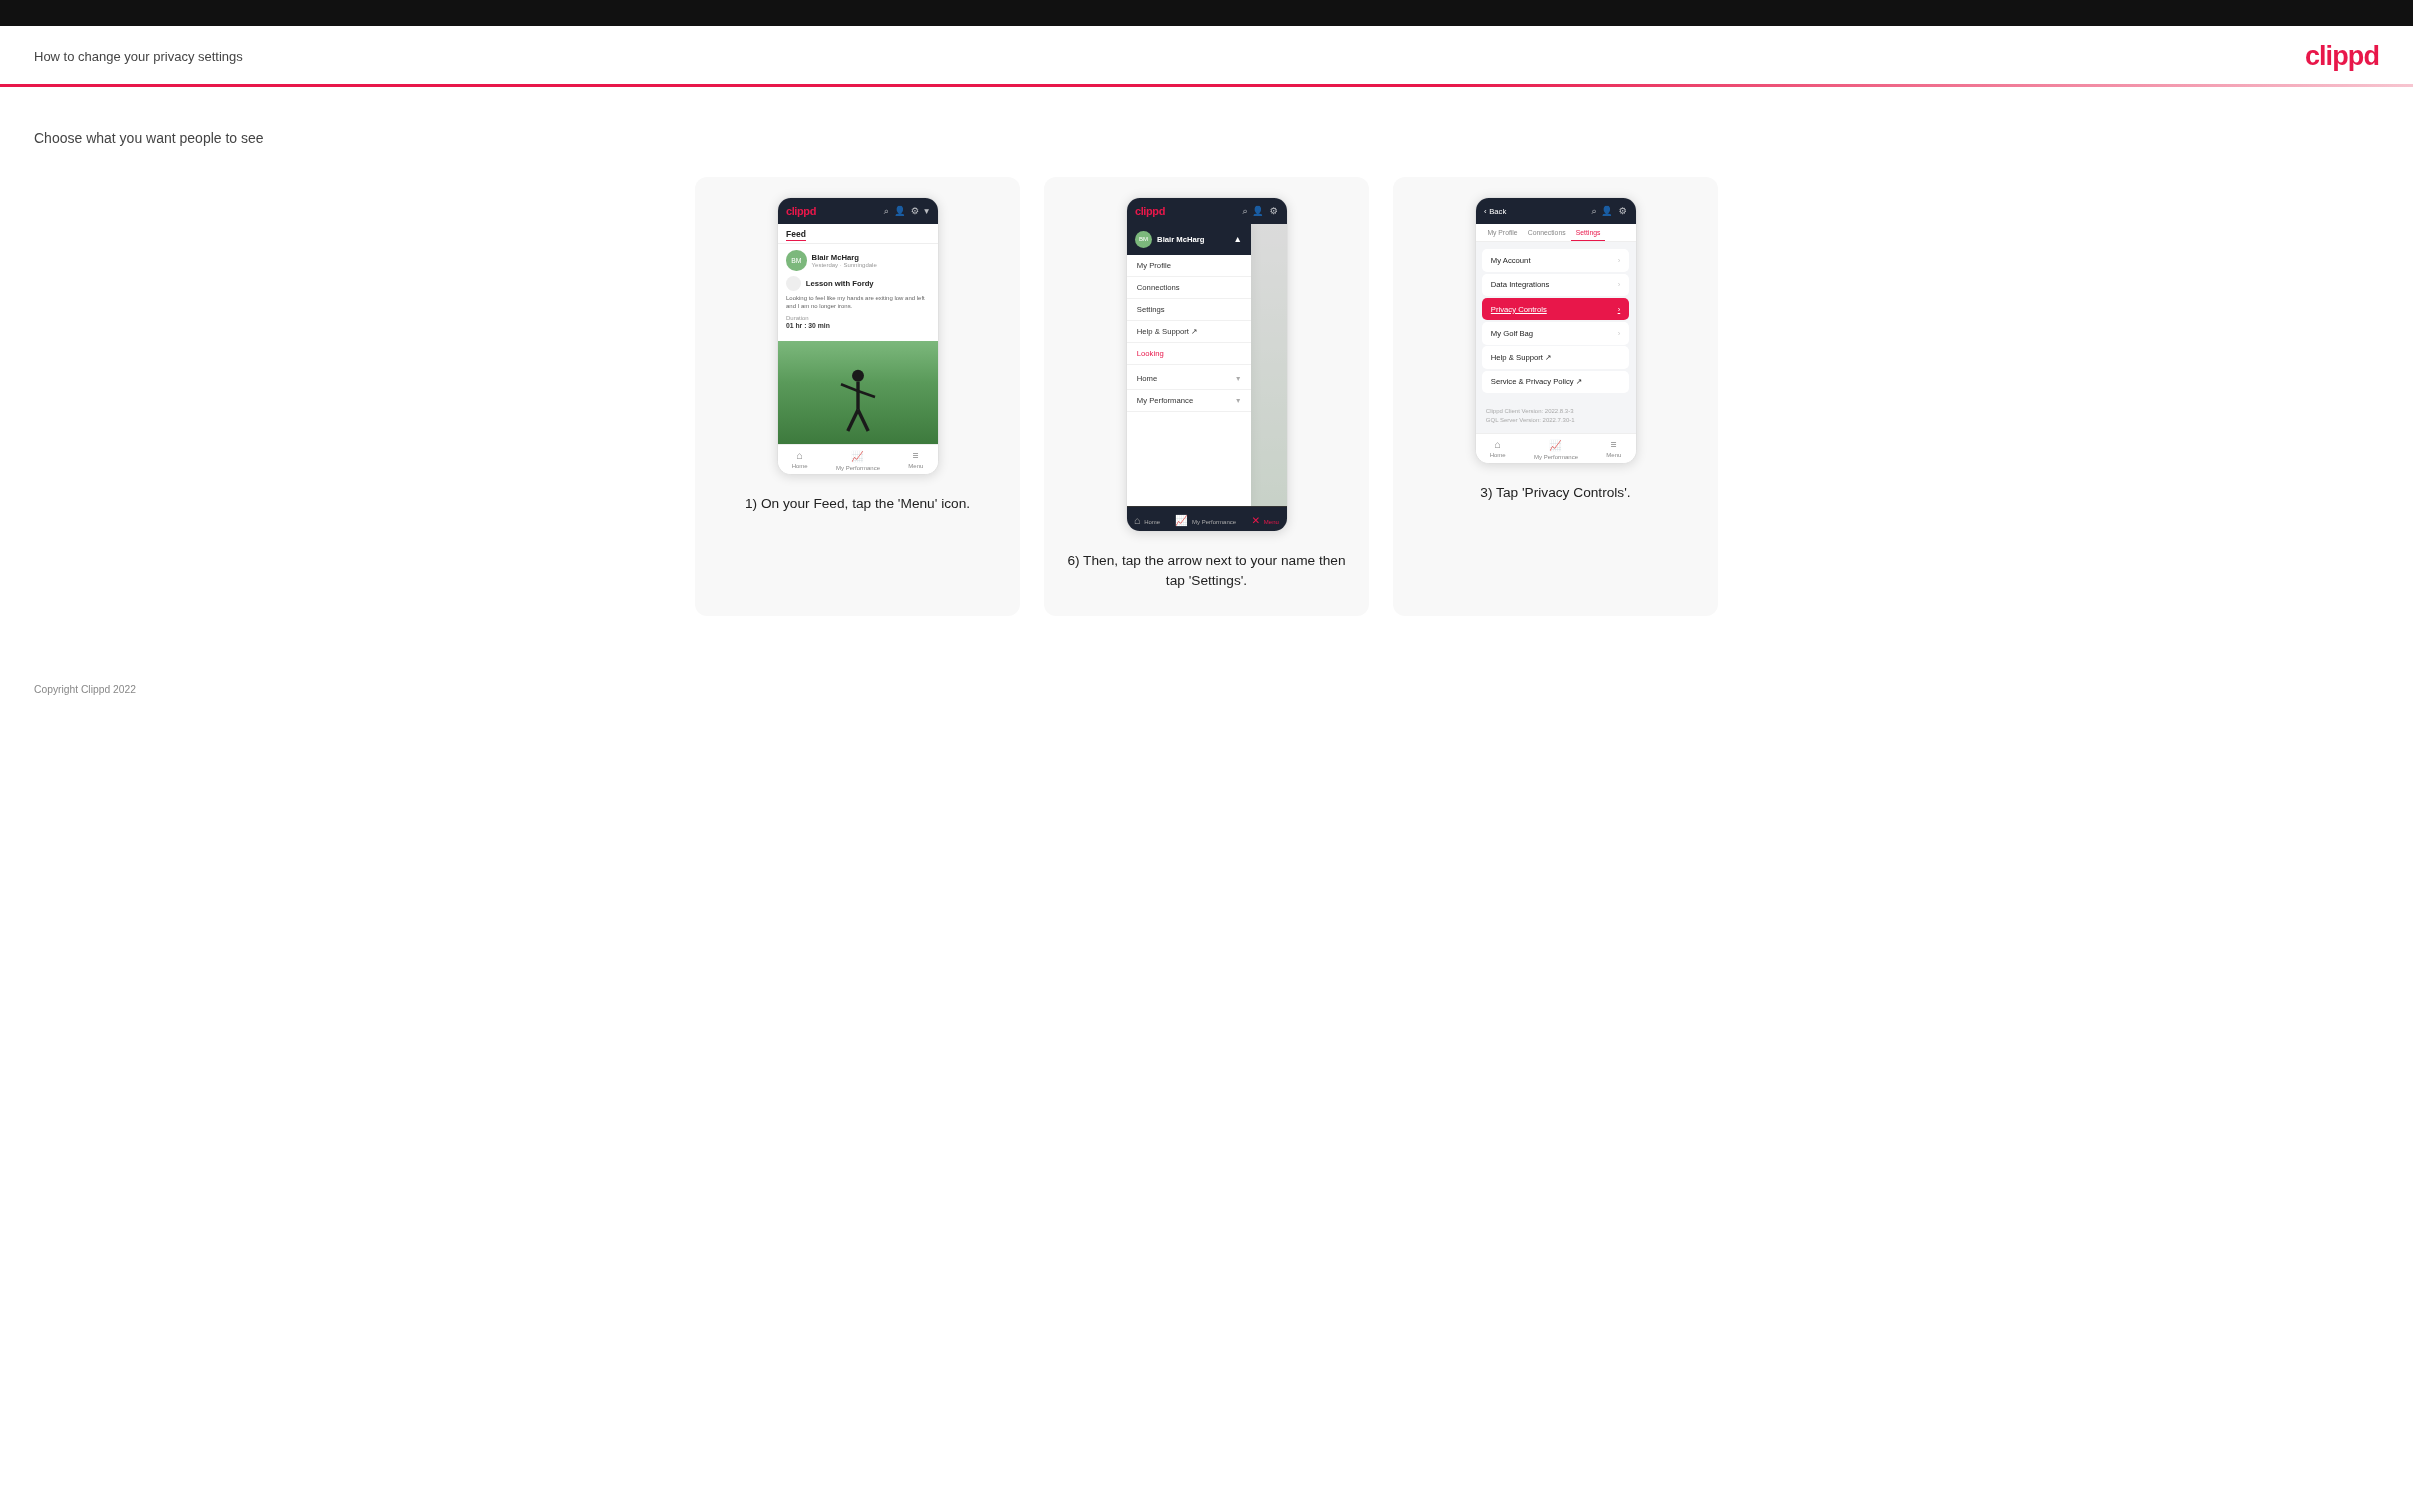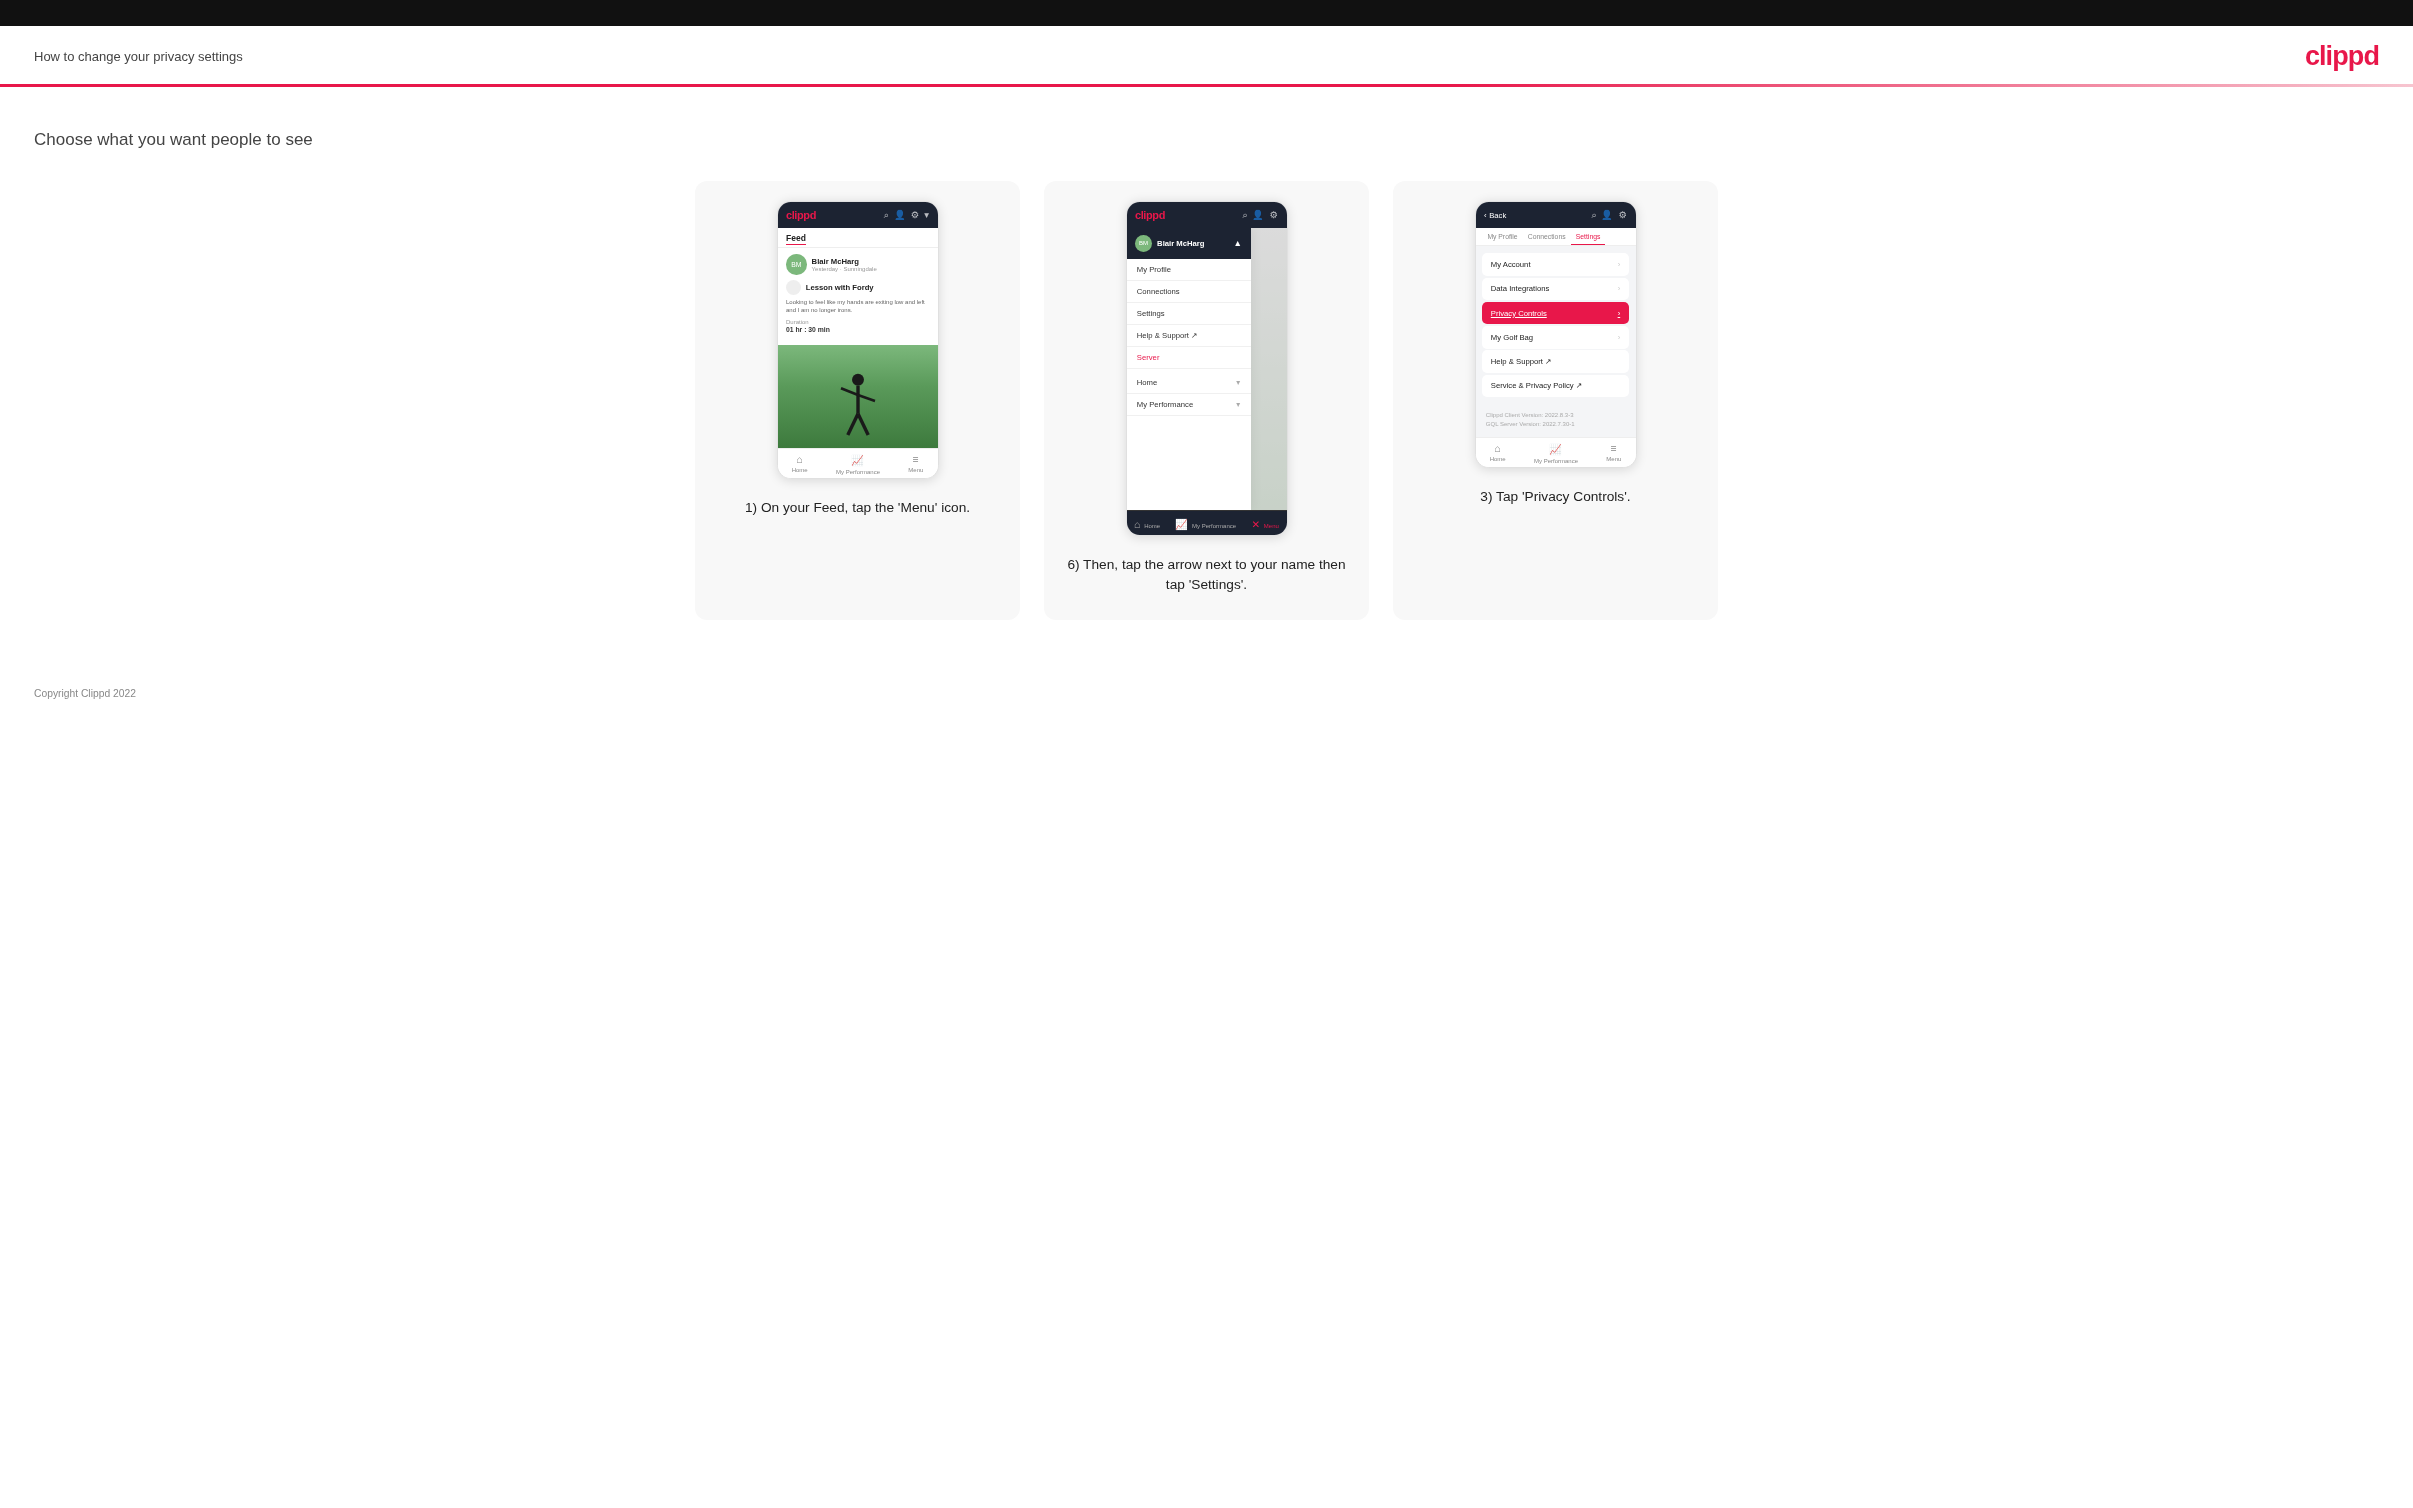--- a/index.html
+++ b/index.html
@@ -47,21 +47,21 @@
       padding: 17px 34px 34px 34px;
     }
 
     .page-heading {
       font-size: 24px;
       font-weight: 700;
       color: #1a1a2e;
       margin-bottom: 5.1px;
     }
     .page-subheading {
-      font-size: 17px;
+      font-size: 14px;
       color: #444;
       margin-bottom: 31px;
     }
 
     
     .steps-container {
       display: flex;
       gap: 24px;
       justify-content: center;
     }
@@ -491,21 +491,21 @@
                   <div class="avatar-circle" style="background:#7cb87c;font-size:6px;width:17px;height:17px;">BM</div>
                   <span class="phone-menu-user-name">Blair McHarg</span>
                 </div>
                 <span class="phone-menu-chevron">▲</span>
               </div>
 
               <div class="phone-menu-item">My Profile</div>
               <div class="phone-menu-item">Connections</div>
               <div class="phone-menu-item">Settings</div>
               <div class="phone-menu-item">Help &amp; Support ↗</div>
-              <div class="phone-menu-item logout">Server</div>
+              <div class="phone-menu-item logout">Looking</div>
 
               <div class="phone-menu-item has-arrow" style="margin-top:3.4px;">
                 <span>Home</span>
                 <span class="phone-menu-arrow">▾</span>
               </div>
               <div class="phone-menu-item has-arrow">
                 <span>My Performance</span>
                 <span class="phone-menu-arrow">▾</span>
               </div>
             </div>

